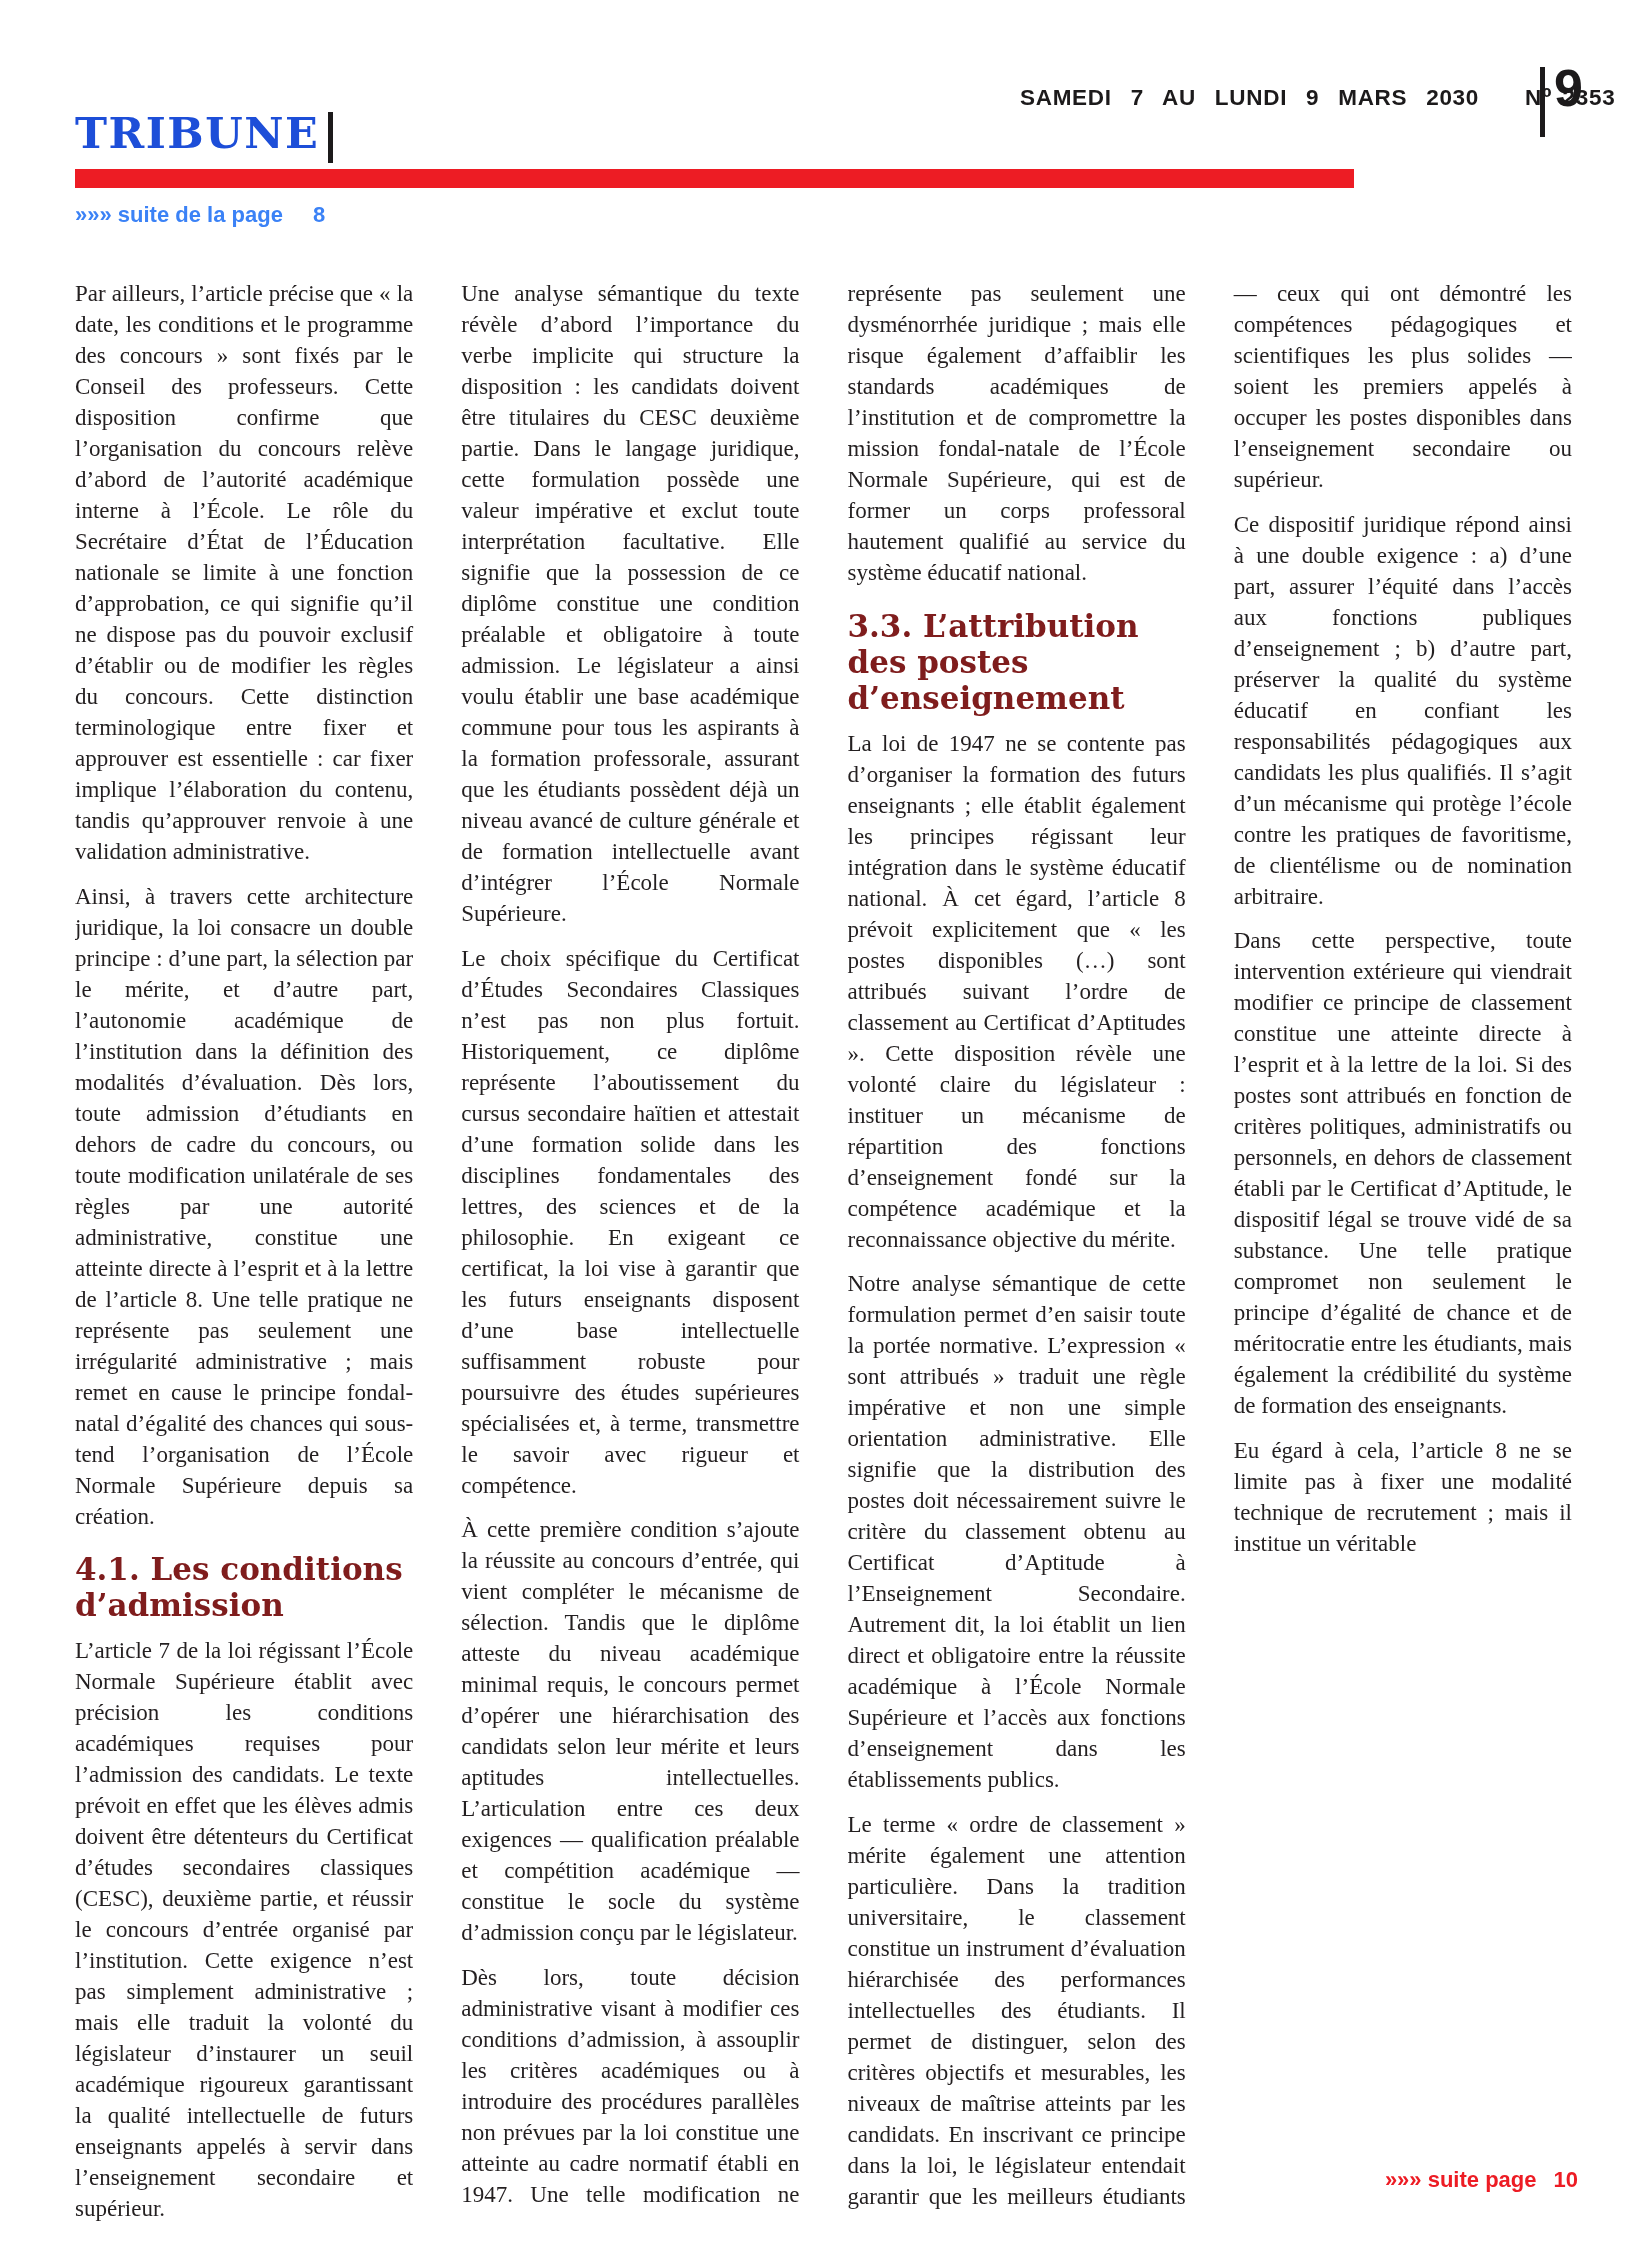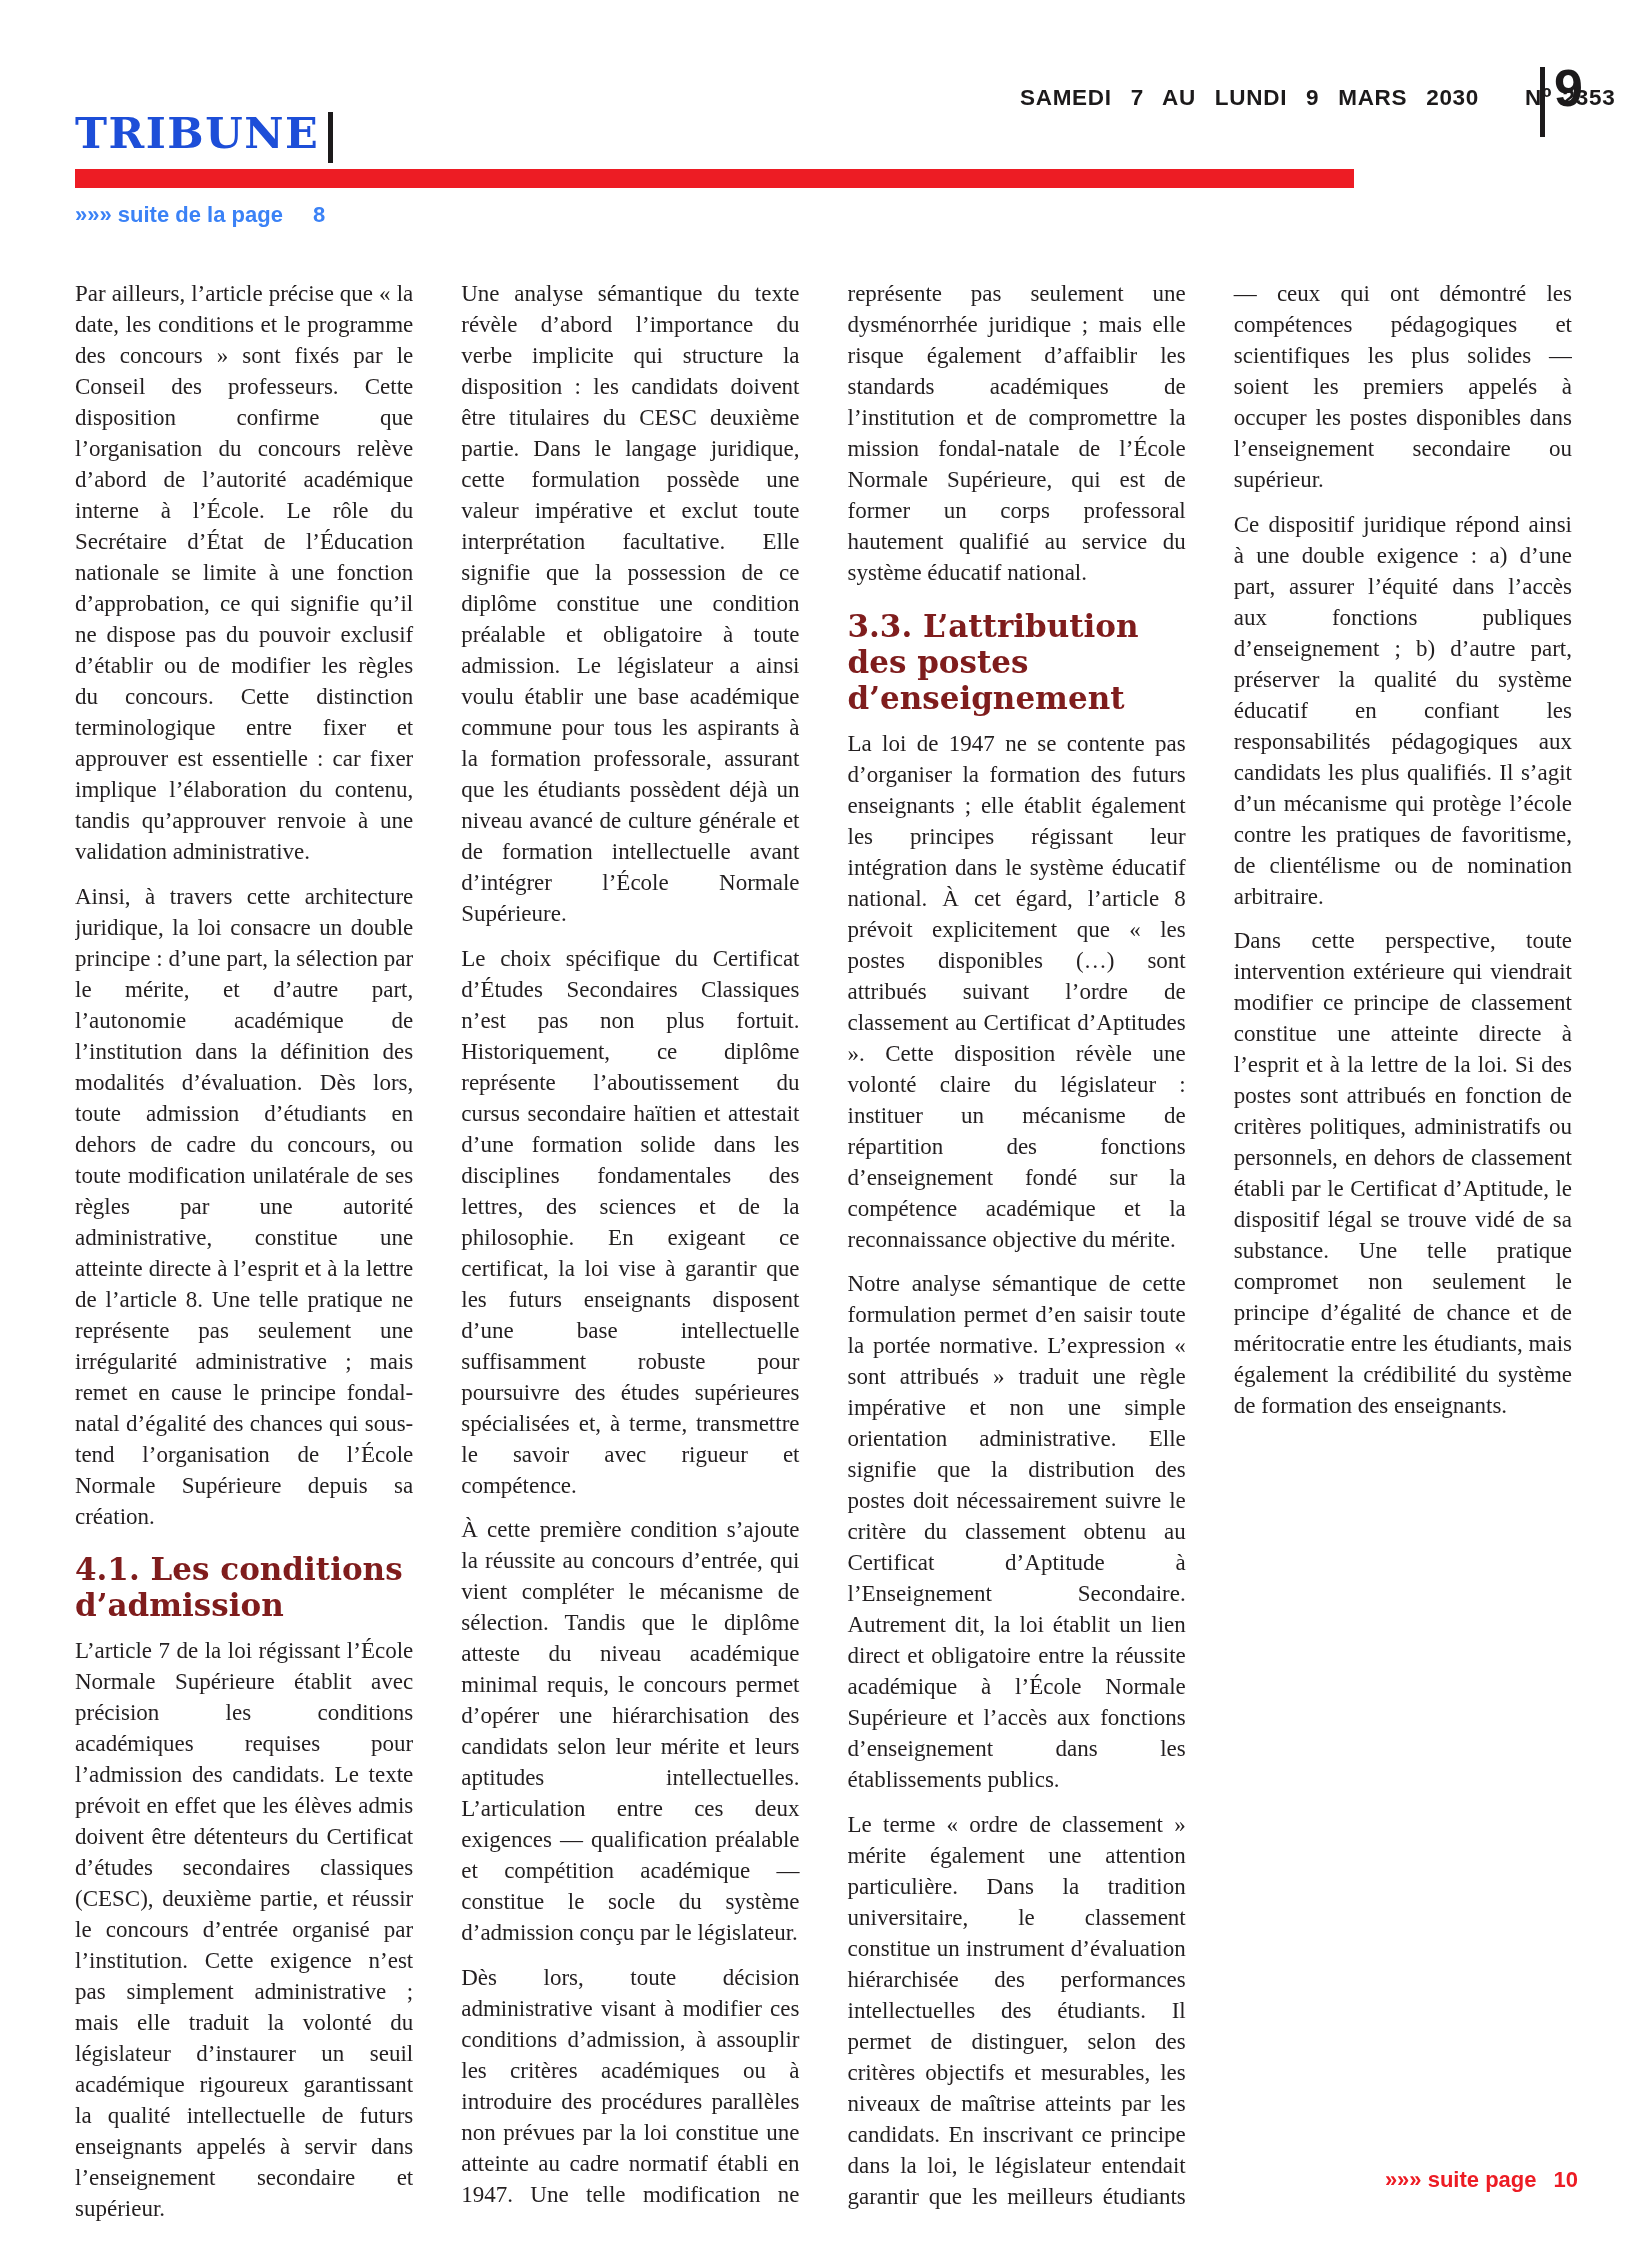--- a/index.html
+++ b/index.html
@@ -113,20 +113,21 @@
       <p>Une analyse sémantique du texte révèle d’abord l’importance du verbe implicite qui structure la disposition : les candidats doivent être titulaires du CESC deuxième partie. Dans le langage juridique, cette formulation possède une valeur impérative et exclut toute interprétation facultative. Elle signifie que la possession de ce diplôme constitue une condition préalable et obligatoire à toute admission. Le législateur a ainsi voulu établir une base académique commune pour tous les aspirants à la formation professorale, assurant que les étudiants possèdent déjà un niveau avancé de culture générale et de formation intellectuelle avant d’intégrer l’École Normale Supérieure.</p>
       <p>Le choix spécifique du Certificat d’Études Secondaires Classiques n’est pas non plus fortuit. Historiquement, ce diplôme représente l’aboutissement du cursus secondaire haïtien et attestait d’une formation solide dans les disciplines fondamentales des lettres, des sciences et de la philosophie. En exigeant ce certificat, la loi vise à garantir que les futurs enseignants disposent d’une base intellectuelle suffisamment robuste pour poursuivre des études supérieures spécialisées et, à terme, transmettre le savoir avec rigueur et compétence.</p>
       <p>À cette première condition s’ajoute la réussite au concours d’entrée, qui vient compléter le mécanisme de sélection. Tandis que le diplôme atteste du niveau académique minimal requis, le concours permet d’opérer une hiérarchisation des candidats selon leur mérite et leurs aptitudes intellectuelles. L’articulation entre ces deux exigences — qualification préalable et compétition académique — constitue le socle du système d’admission conçu par le législateur.</p>
       <p>Dès lors, toute décision administrative visant à modifier ces conditions d’admission, à assouplir les critères académiques ou à introduire des procédures parallèles non prévues par la loi constitue une atteinte au cadre normatif établi en 1947. Une telle modification ne représente pas seulement une dysménorrhée juridique ; mais elle risque également d’affaiblir les standards académiques de l’institution et de compromettre la mission fondal-natale de l’École Normale Supérieure, qui est de former un corps professoral hautement qualifié au service du système éducatif national.</p>
       <h2>3.3. L’attribution des postes d’enseignement</h2>
       <p>La loi de 1947 ne se contente pas d’organiser la formation des futurs enseignants ; elle établit également les principes régissant leur intégration dans le système éducatif national. À cet égard, l’article 8 prévoit explicitement que « les postes disponibles (…) sont attribués suivant l’ordre de classement au Certificat d’Aptitudes ». Cette disposition révèle une volonté claire du législateur : instituer un mécanisme de répartition des fonctions d’enseignement fondé sur la compétence académique et la reconnaissance objective du mérite.</p>
       <p>Notre analyse sémantique de cette formulation permet d’en saisir toute la portée normative. L’expression « sont attribués » traduit une règle impérative et non une simple orientation administrative. Elle signifie que la distribution des postes doit nécessairement suivre le critère du classement obtenu au Certificat d’Aptitude à l’Enseignement Secondaire. Autrement dit, la loi établit un lien direct et obligatoire entre la réussite académique à l’École Normale Supérieure et l’accès aux fonctions d’enseignement dans les établissements publics.</p>
       <p>Le terme « ordre de classement » mérite également une attention particulière. Dans la tradition universitaire, le classement constitue un instrument d’évaluation hiérarchisée des performances intellectuelles des étudiants. Il permet de distinguer, selon des critères objectifs et mesurables, les niveaux de maîtrise atteints par les candidats. En inscrivant ce principe dans la loi, le législateur entendait garantir que les meilleurs étudiants — ceux qui ont démontré les compétences pédagogiques et scientifiques les plus solides — soient les premiers appelés à occuper les postes disponibles dans l’enseignement secondaire ou supérieur.</p>
       <p>Ce dispositif juridique répond ainsi à une double exigence : a) d’une part, assurer l’équité dans l’accès aux fonctions publiques d’enseignement ; b) d’autre part, préserver la qualité du système éducatif en confiant les responsabilités pédagogiques aux candidats les plus qualifiés. Il s’agit d’un mécanisme qui protège l’école contre les pratiques de favoritisme, de clientélisme ou de nomination arbitraire.</p>
       <p>Dans cette perspective, toute intervention extérieure qui viendrait modifier ce principe de classement constitue une atteinte directe à l’esprit et à la lettre de la loi. Si des postes sont attribués en fonction de critères politiques, administratifs ou personnels, en dehors de classement établi par le Certificat d’Aptitude, le dispositif légal se trouve vidé de sa substance. Une telle pratique compromet non seulement le principe d’égalité de chance et de méritocratie entre les étudiants, mais également la crédibilité du système de formation des enseignants.</p>
+      <p>Eu égard à cela, l’article 8 ne se limite pas à fixer une modalité technique de recrutement ; mais il institue un véritable</p>
     </main>
 
   <div class="cont-to" style="color: rgb(237, 28, 36);">
     <span>»»» suite page</span><span class="pg">10</span>
   </div>
 
 </div>
 
 
 </body></html>

